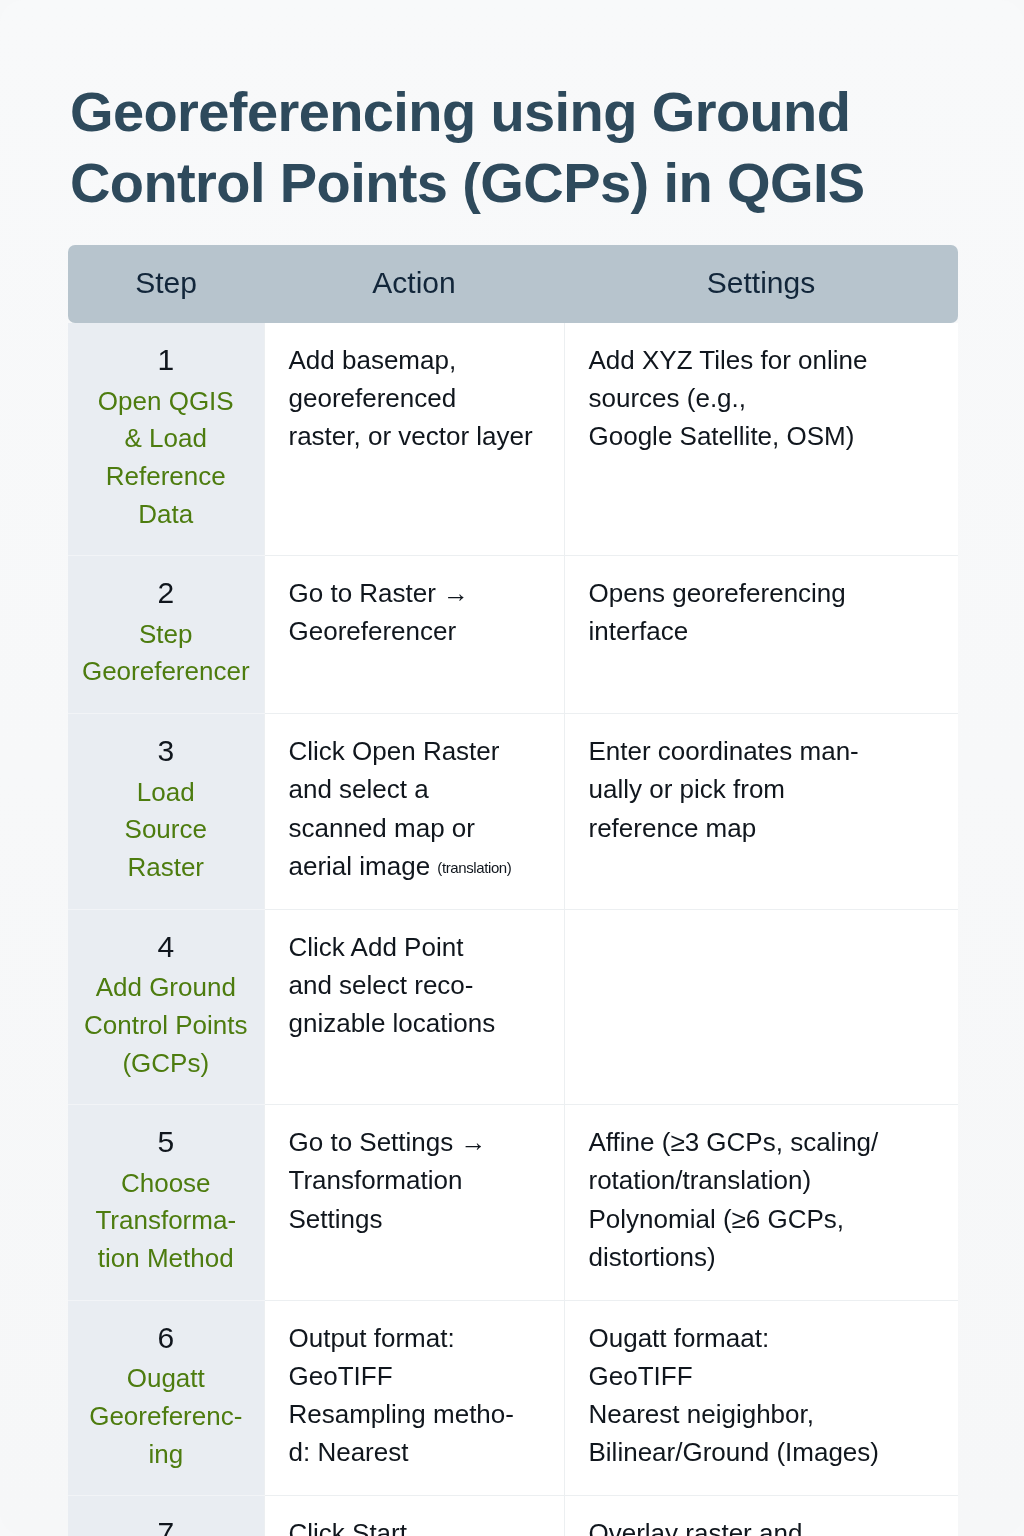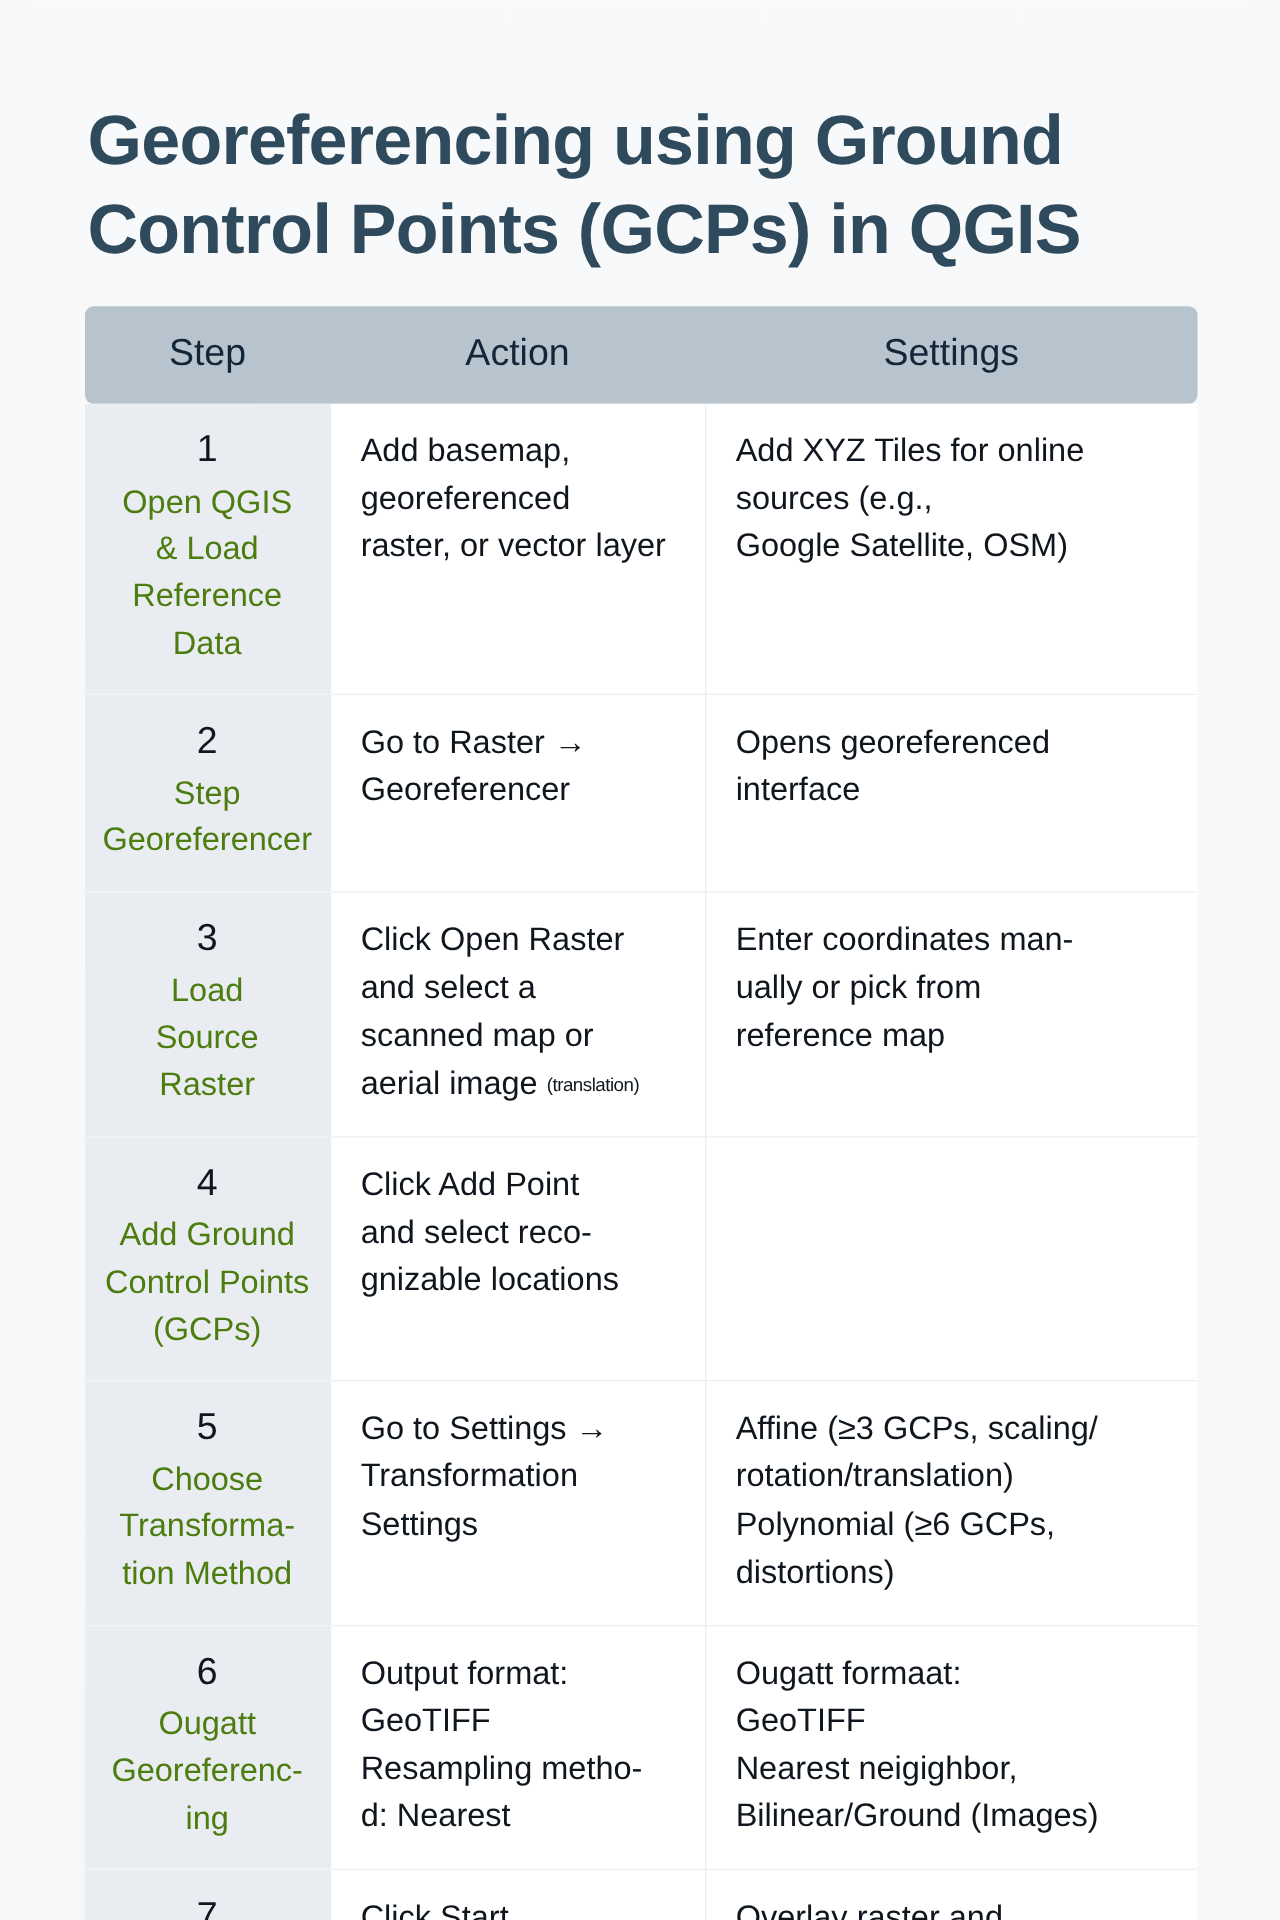--- a/index.html
+++ b/index.html
@@ -155,21 +155,21 @@
         <td class="step-cell">
           <span class="step-num">2</span>
           <span class="step-label">Step
 Georeferencer</span>
         </td>
         <td class="action-cell">
           <span class="cell-text">Go to Raster →
 Georeferencer</span>
         </td>
         <td class="details-cell">
-          <span class="cell-text">Opens georeferenced
+          <span class="cell-text">Opens georeferencing
 interface</span>
         </td>
       </tr>
 
       <tr>
         <td class="step-cell">
           <span class="step-num">3</span>
           <span class="step-label">Load
 Source
 Raster</span>

